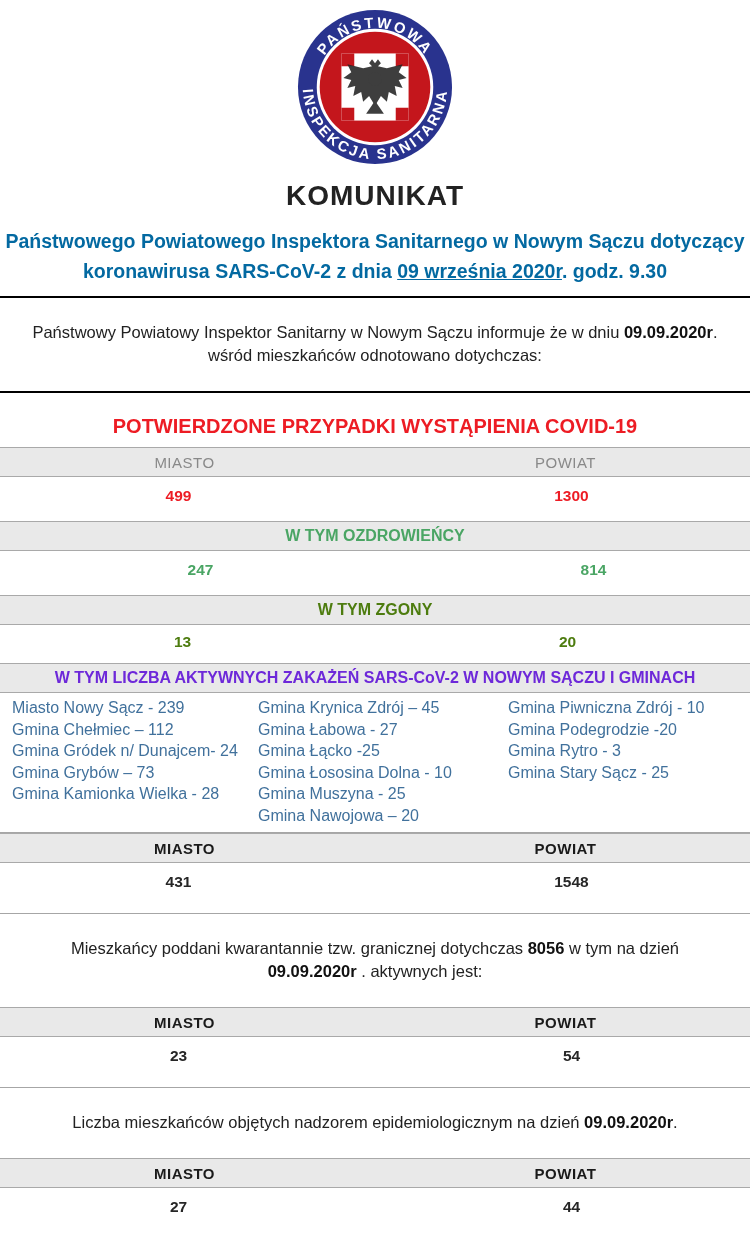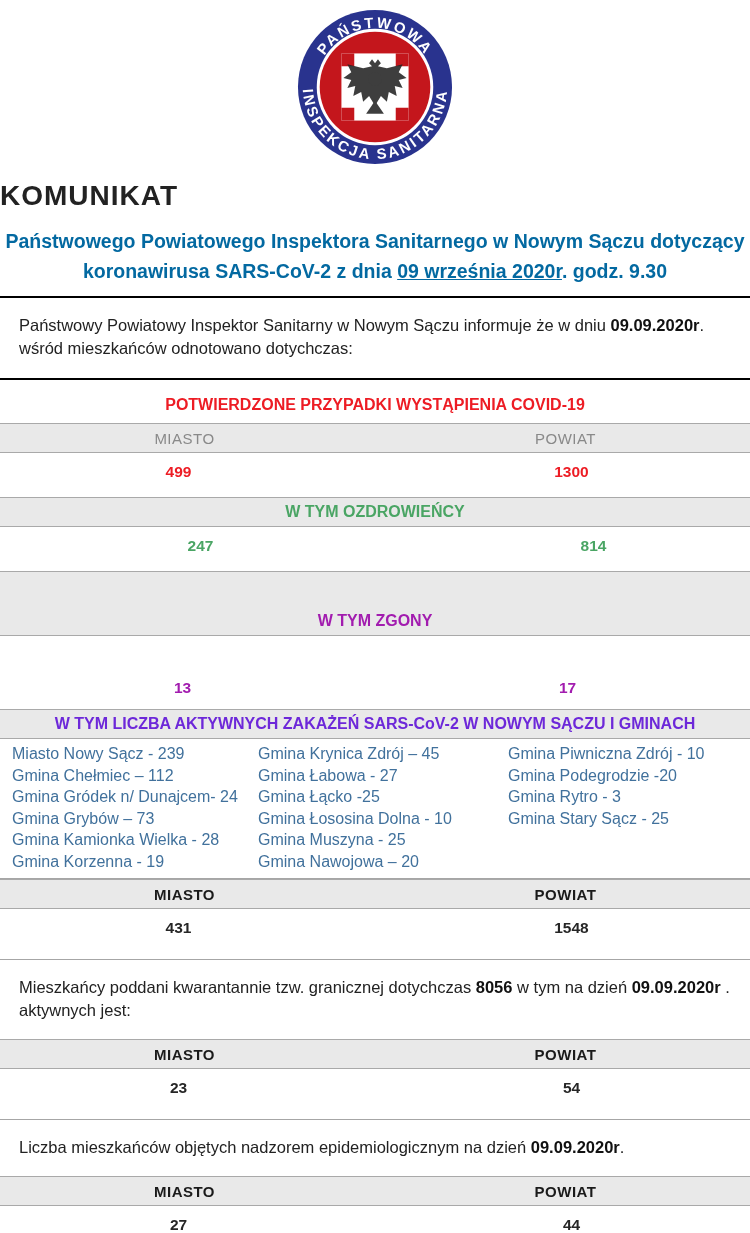--- a/index.html
+++ b/index.html
@@ -5,40 +5,40 @@
   html,body{margin:0;padding:0;background:#ffffff;}
   body{font-family:"Liberation Sans","DejaVu Sans",sans-serif;color:#262626;}
   .page{width:750px;margin:0 auto;background:#fff;position:relative;}
 
   
   .logo-wrap{display:flex;justify-content:center;padding-top:8px;}
   .ring-text{font-family:"Liberation Sans",sans-serif;font-weight:bold;font-size:15px;
              letter-spacing:2.5px;fill:#ffffff;}
 
   
-  h1.title{margin:14px 0 0;font-size:28px;font-weight:600;
+  h1.title{margin:14px 0 0;text-align:center;font-size:28px;font-weight:600;
            letter-spacing:1px;color:#222;}
   .subtitle{margin-top:14px;text-align:center;font-size:19.5px;font-weight:bold;
             line-height:30px;color:#0369a1;}
   .subtitle .u{text-decoration:underline;}
 
   
   .hr-thick{height:0;border:0;border-top:2px solid #000;margin:10px 0 0;}
   .hr-thin{height:0;border:0;border-top:1px solid #a6a6a6;margin:0;}
 
   
-  .para{font-size:16.5px;line-height:23px;margin:9px;
+  .para{text-align:center;font-size:16.5px;line-height:23px;margin:16px;
         padding:7px 10px 8px;color:#222;}
   .para b{font-weight:bold;color:#111;}
 
   
-  .sec-heading{text-align:center;font-weight:bold;font-size:16px;padding:16px 0 9px;}
+  .sec-heading{text-align:center;font-weight:bold;font-size:20px;padding:22px 0 9px;}
   .red-txt{color:#ed1c24;}
   .green-txt{color:#4aa564;padding-left:44px;}
-  .orange-txt{color:#a21caf;margin-top:35px;}
+  .orange-txt{color:#4d7c0f;}
   .blue-txt{color:#6d28d9;}
 
   
   .band{display:flex;background:#e9e9e9;border-top:1px solid #a9a9a9;
         border-bottom:1px solid #a9a9a9;min-height:28px;align-items:center;gap:12px;}
   .band .col{flex:1;text-align:center;font-size:15px;}
   .band .gray-h{color:#898989;font-weight:normal;letter-spacing:.5px;}
   .band .dark-h{color:#1a1a1a;font-weight:bold;letter-spacing:.5px;}
   .band-title{display:block;width:100%;text-align:center;font-weight:bold;font-size:16px;
               padding:5px 16px;}
@@ -117,34 +117,33 @@
   <div class="vals">
     <div class="col green-txt">247</div>
     <div class="col green-txt">814</div>
   </div>
 
   <div class="band">
     <span class="band-title orange-txt">W TYM ZGONY</span>
   </div>
   <div class="vals tight">
     <div class="col orange-txt">13</div>
-    <div class="col orange-txt">17</div>
+    <div class="col orange-txt">20</div>
   </div>
 
   <div class="band">
     <span class="band-title blue-txt">W TYM LICZBA AKTYWNYCH ZAKAŻEŃ SARS-CoV-2 W NOWYM SĄCZU I GMINACH</span>
   </div>
   <div class="gminy">
     <div class="gcol">
         <div>Miasto Nowy Sącz - 239</div>
         <div>Gmina Chełmiec – 112</div>
         <div>Gmina Gródek n/ Dunajcem- 24</div>
         <div>Gmina Grybów – 73</div>
         <div>Gmina Kamionka Wielka - 28</div>
-        <div>Gmina Korzenna - 19</div>
       </div>
     <div class="gcol">
         <div>Gmina Krynica Zdrój – 45</div>
         <div>Gmina Łabowa - 27</div>
         <div>Gmina Łącko -25</div>
         <div>Gmina Łososina Dolna - 10</div>
         <div>Gmina Muszyna - 25</div>
         <div>Gmina Nawojowa – 20</div>
       </div>
     <div class="gcol">

